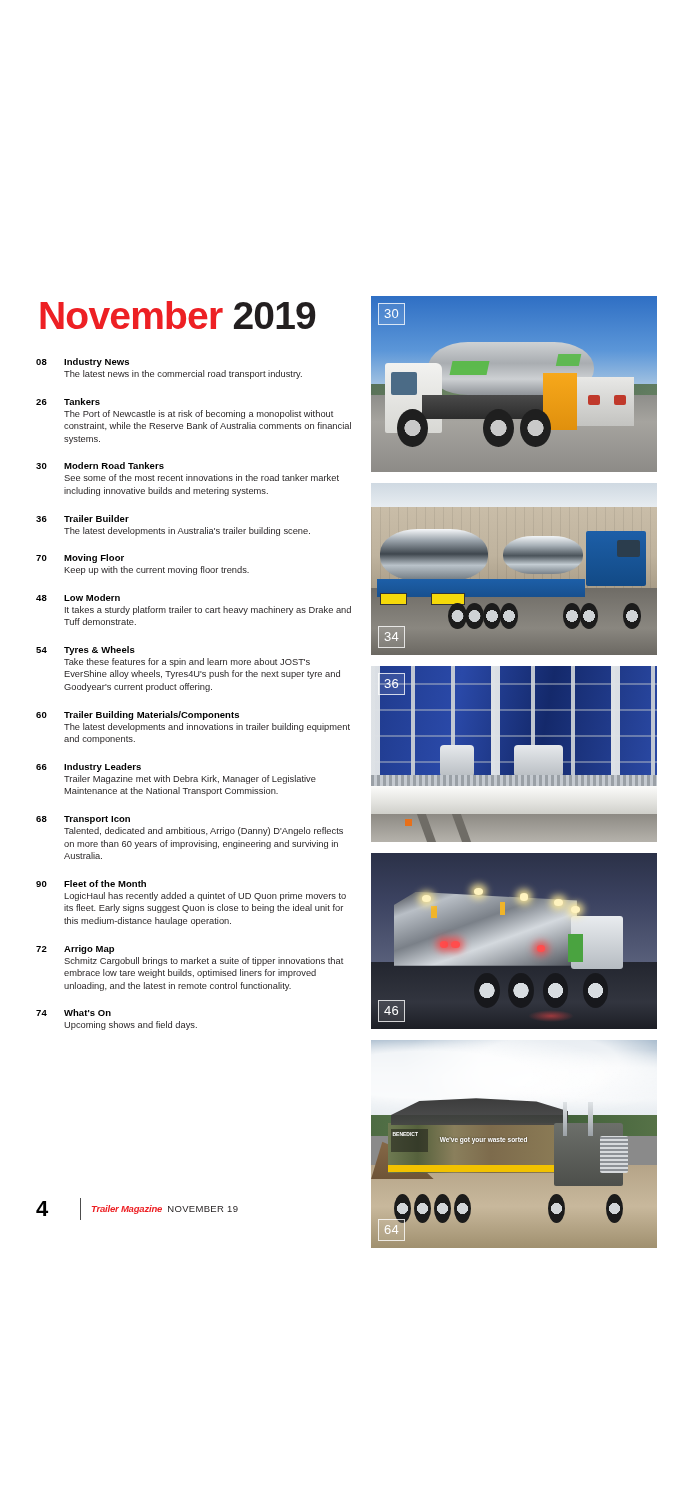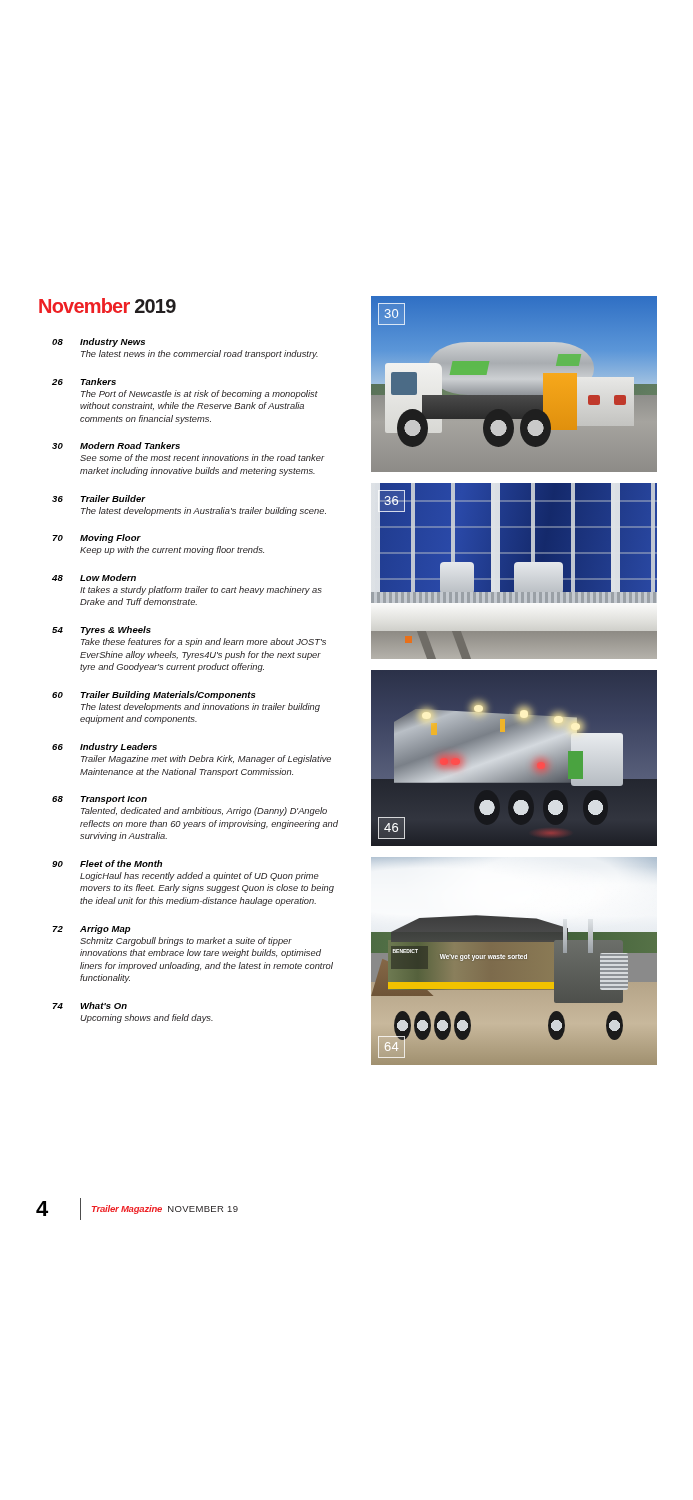--- a/index.html
+++ b/index.html
@@ -24,35 +24,34 @@
   }
 
   
   .left-col {
     position: absolute;
     left: 36px;
     top: 296px;
     width: 318px;
   }
   .masthead {
-    font-size: 20px;
+    font-size: 39px;
     font-weight: bold;
     letter-spacing: -0.8px;
     line-height: 1.05;
     margin: 0 0 18px 2px;
     white-space: nowrap;
   }
   .masthead .month { color: #ED2024; }
   .masthead .year { color: #231F20; }
 
   .toc-list {
-    margin: 16px;
+    margin: 0;
     padding: 0;
     list-style: none;
-    font-style: italic;
   }
   .toc-entry {
     display: flex;
     align-items: flex-start;
     margin-bottom: 14px;
   }
   .toc-num {
     flex: 0 0 28px;
     font-size: 9.5px;
     font-weight: bold;
@@ -613,20 +612,43 @@
         <div class="spill"></div>
         <div class="lamp a"></div>
         <div class="lamp b"></div>
         <div class="wheel w1"></div>
         <div class="wheel w2"></div>
         <div class="wheel w3"></div>
       </div>
       <div class="badge tl">30</div>
     </div>
 
+    <div class="photo p2">
+      <div class="scene">
+        <div class="sky"></div>
+        <div class="shed"></div>
+        <div class="shedlines"></div>
+        <div class="ground"></div>
+        <div class="chrome1"></div>
+        <div class="chrome2"></div>
+        <div class="prime"></div>
+        <div class="primewin"></div>
+        <div class="blueframe"></div>
+        <div class="plate l"></div>
+        <div class="plate r"></div>
+        <div class="wheel a"></div>
+        <div class="wheel b"></div>
+        <div class="wheel c"></div>
+        <div class="wheel d"></div>
+        <div class="wheel e"></div>
+        <div class="wheel f"></div>
+        <div class="wheel g"></div>
+      </div>
+      <div class="badge bl">34</div>
+    </div>
 
     <div class="photo p3">
       <div class="scene">
         <div class="curtain"></div>
         <div class="bars"></div>
         <div class="posts"></div>
         <div class="latch l"></div>
         <div class="latch r"></div>
         <div class="deck"></div>
         <div class="beam"></div>

